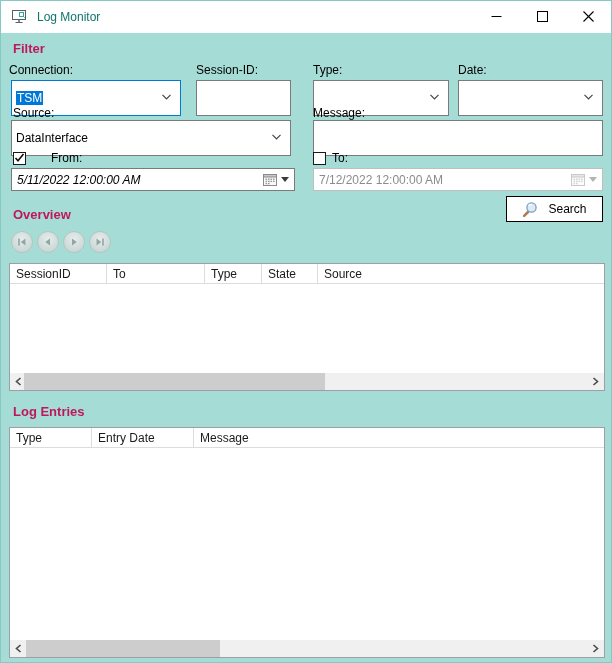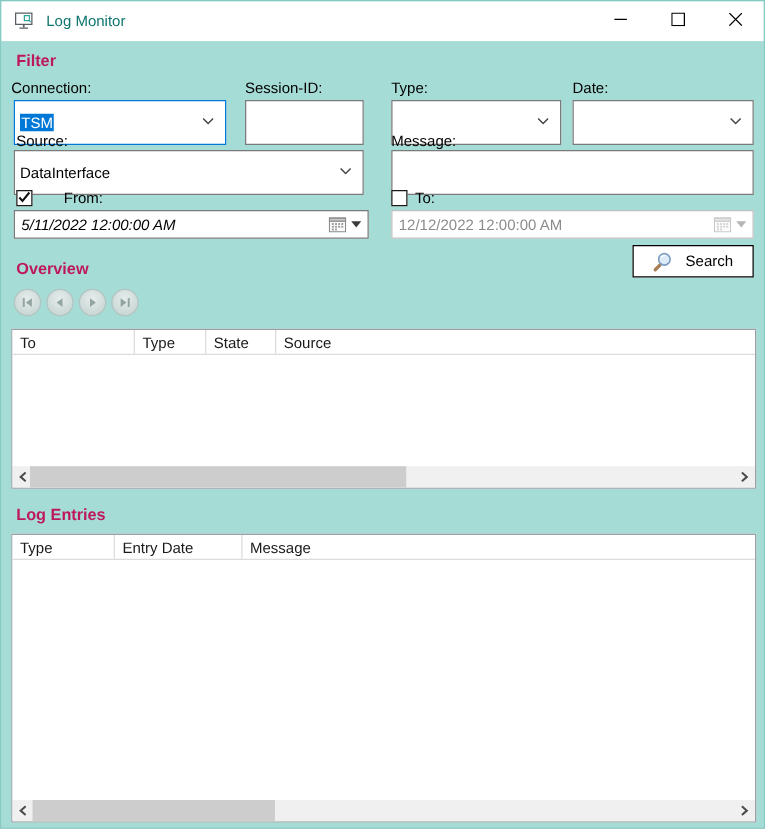--- a/index.html
+++ b/index.html
@@ -210,21 +210,21 @@
               <rect x="10" y="7.7" width="1.6" height="1.4"></rect>
             <rect x="2.5" y="9.9" width="1.6" height="1.4"></rect>
               <rect x="5" y="9.9" width="1.6" height="1.4"></rect>
           </g>
         </svg>
         <span class="tri" style="margin-top:0;"></span>
       </span>
     </div>
 
     <div class="dtp disabled" style="left:312px; top:135px; width:290px;">
-      <span>12/12/2022 12:00:00 AM</span>
+      <span>7/12/2022 12:00:00 AM</span>
       <span class="dtp-icons">
         <svg class="cal-icon" width="14" height="13" viewBox="0 0 14 13">
           <rect x="0.5" y="1.5" width="13" height="11" fill="#fafafa" stroke="#8a8a8a" stroke-width="1"></rect>
           <rect x="0.5" y="1.5" width="13" height="2.5" fill="#c8c8c8" stroke="#8a8a8a" stroke-width="1"></rect>
           <g fill="#9a9a9a">
             <rect x="2.5" y="5.5" width="1.6" height="1.4"></rect>
               <rect x="5" y="5.5" width="1.6" height="1.4"></rect>
               <rect x="7.5" y="5.5" width="1.6" height="1.4"></rect>
               <rect x="10" y="5.5" width="1.6" height="1.4"></rect>
             <rect x="2.5" y="7.7" width="1.6" height="1.4"></rect>
@@ -270,20 +270,21 @@
       <div class="nav-btn">
         <svg width="10" height="10" viewBox="0 0 10 10">
           <polygon points="1.5,1.5 1.5,8.5 6.2,5" fill="#93a5a3"></polygon>
           <rect x="7.2" y="1.5" width="1.6" height="7" fill="#93a5a3"></rect>
         </svg>
       </div>
     </div>
 
     <div class="grid ov-table">
       <div class="grid-header">
+        <div class="hcell" style="width:97px;">SessionID</div>
         <div class="hcell" style="width:98px;">To</div>
         <div class="hcell" style="width:57px;">Type</div>
         <div class="hcell" style="width:56px;">State</div>
         <div class="hcell" style="flex:1;">Source</div>
       </div>
       <div class="grid-body"></div>
       <div class="hscroll">
         <div class="hs-arrow left">
           <svg width="7" height="9" viewBox="0 0 7 9">
               <polyline points="5.5,1 1.5,4.5 5.5,8" fill="none" stroke="#4a4a4a" stroke-width="1.6"></polyline>

